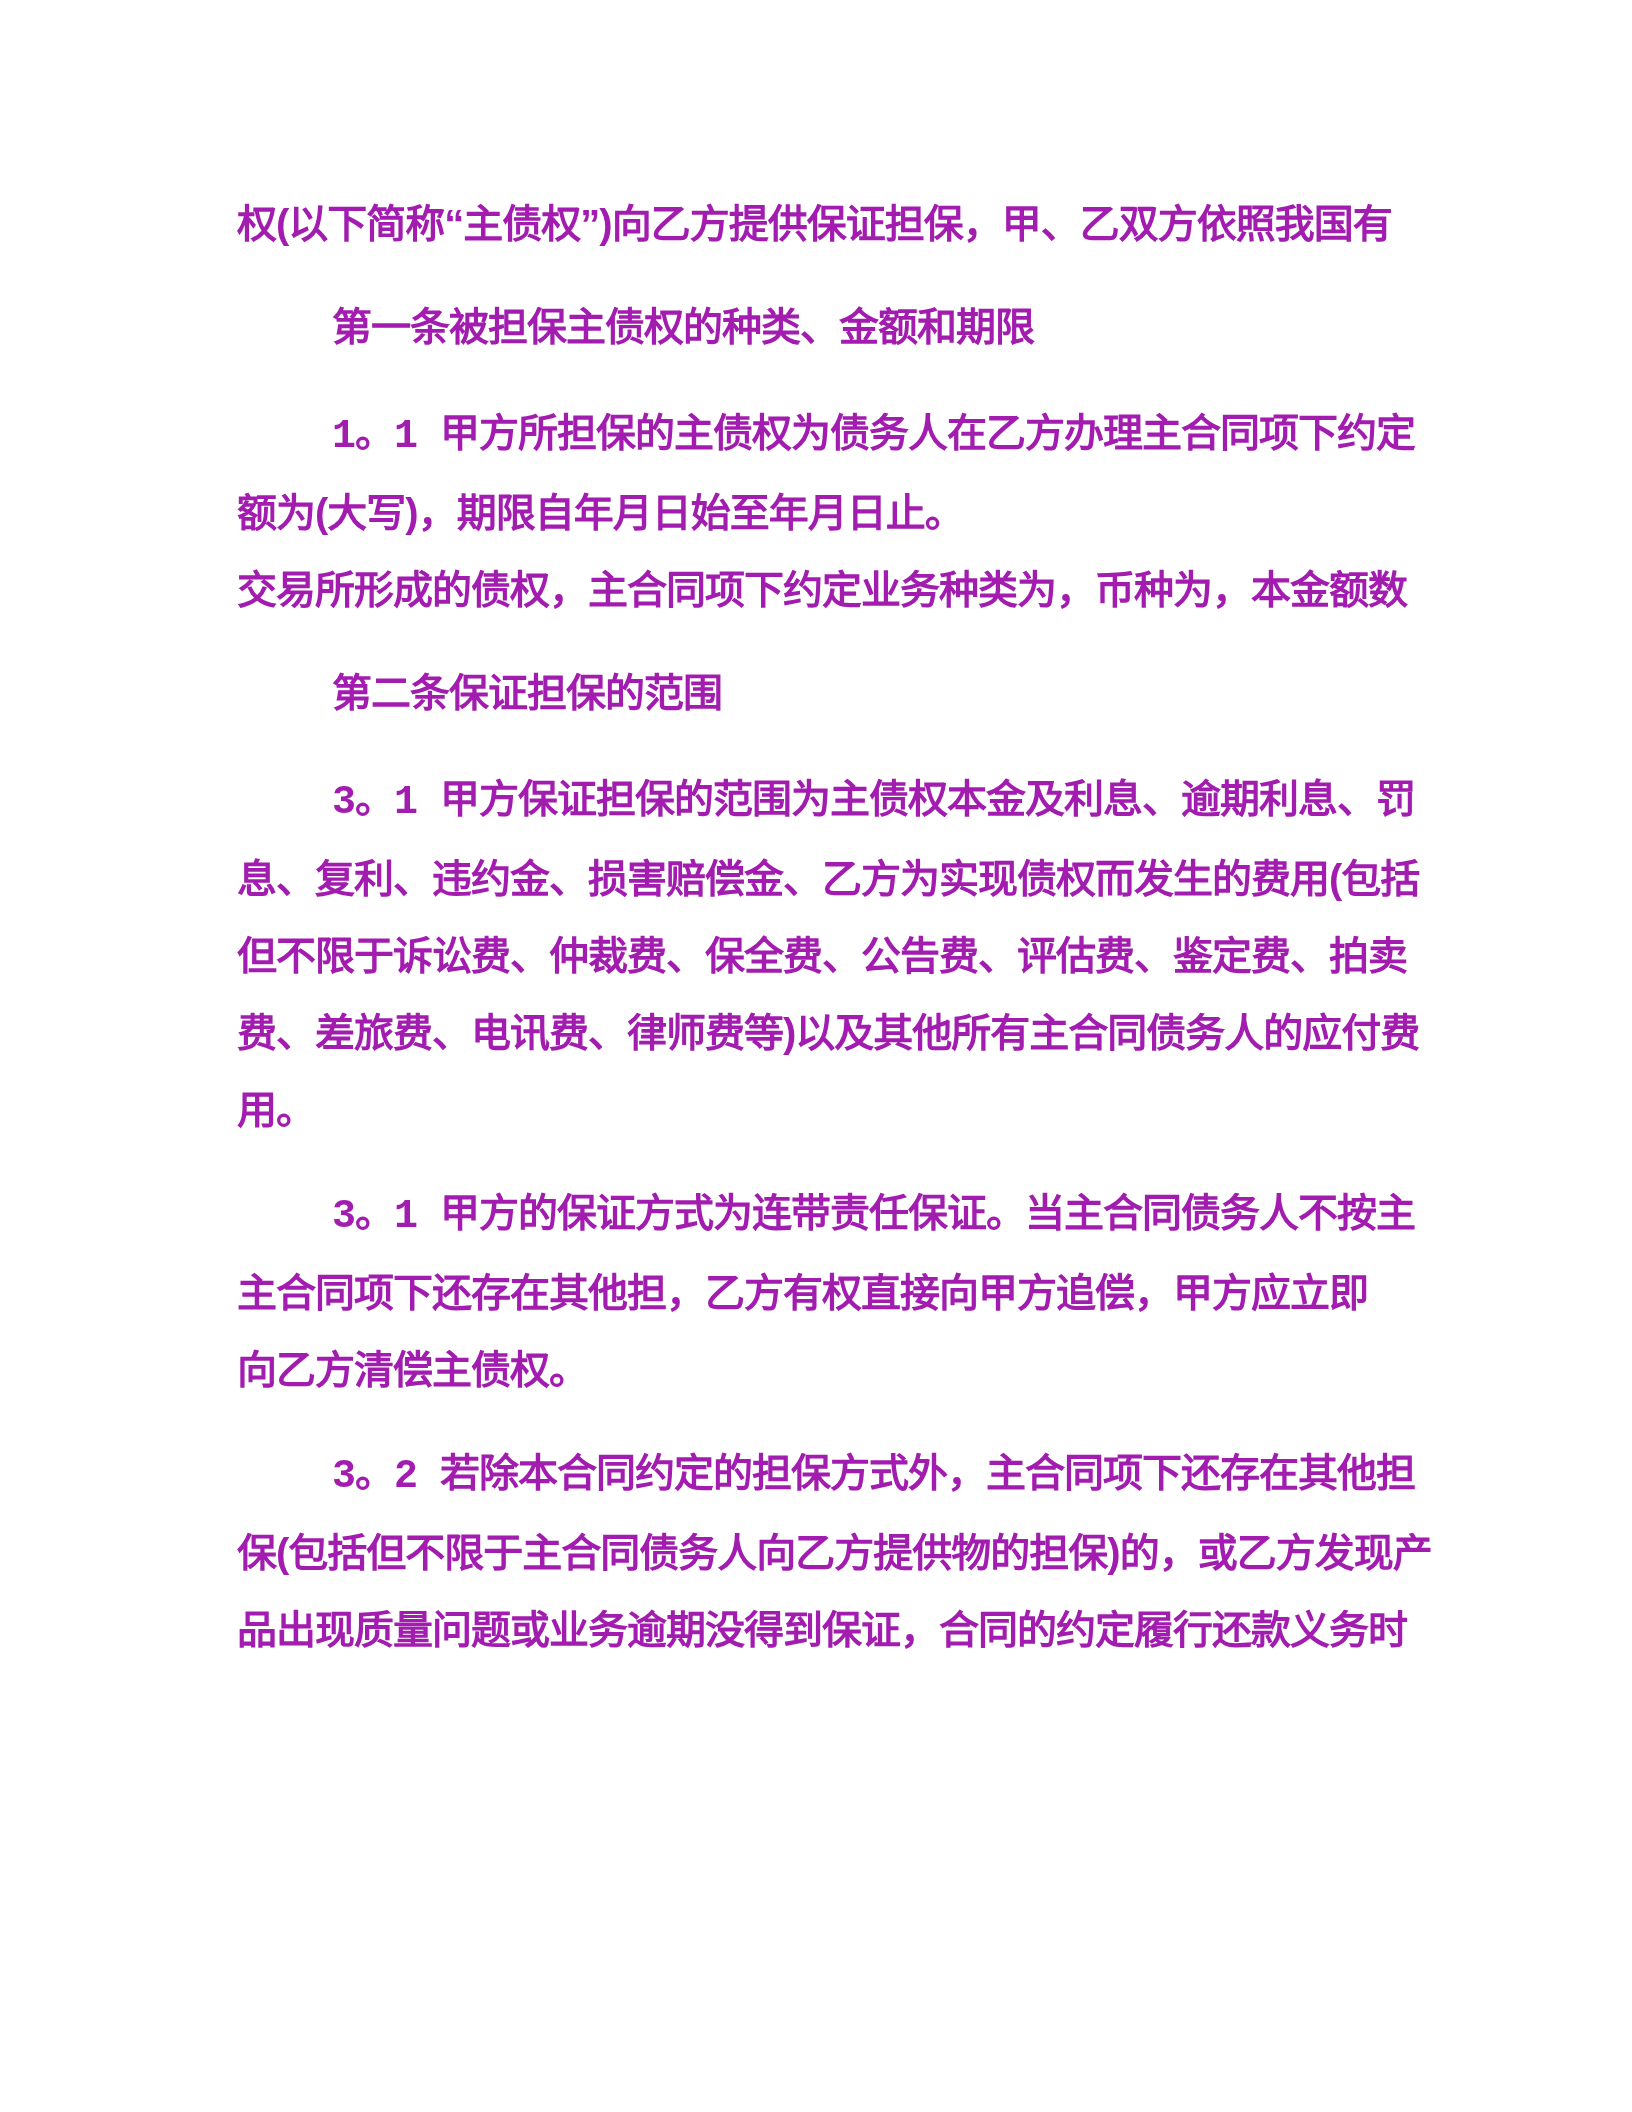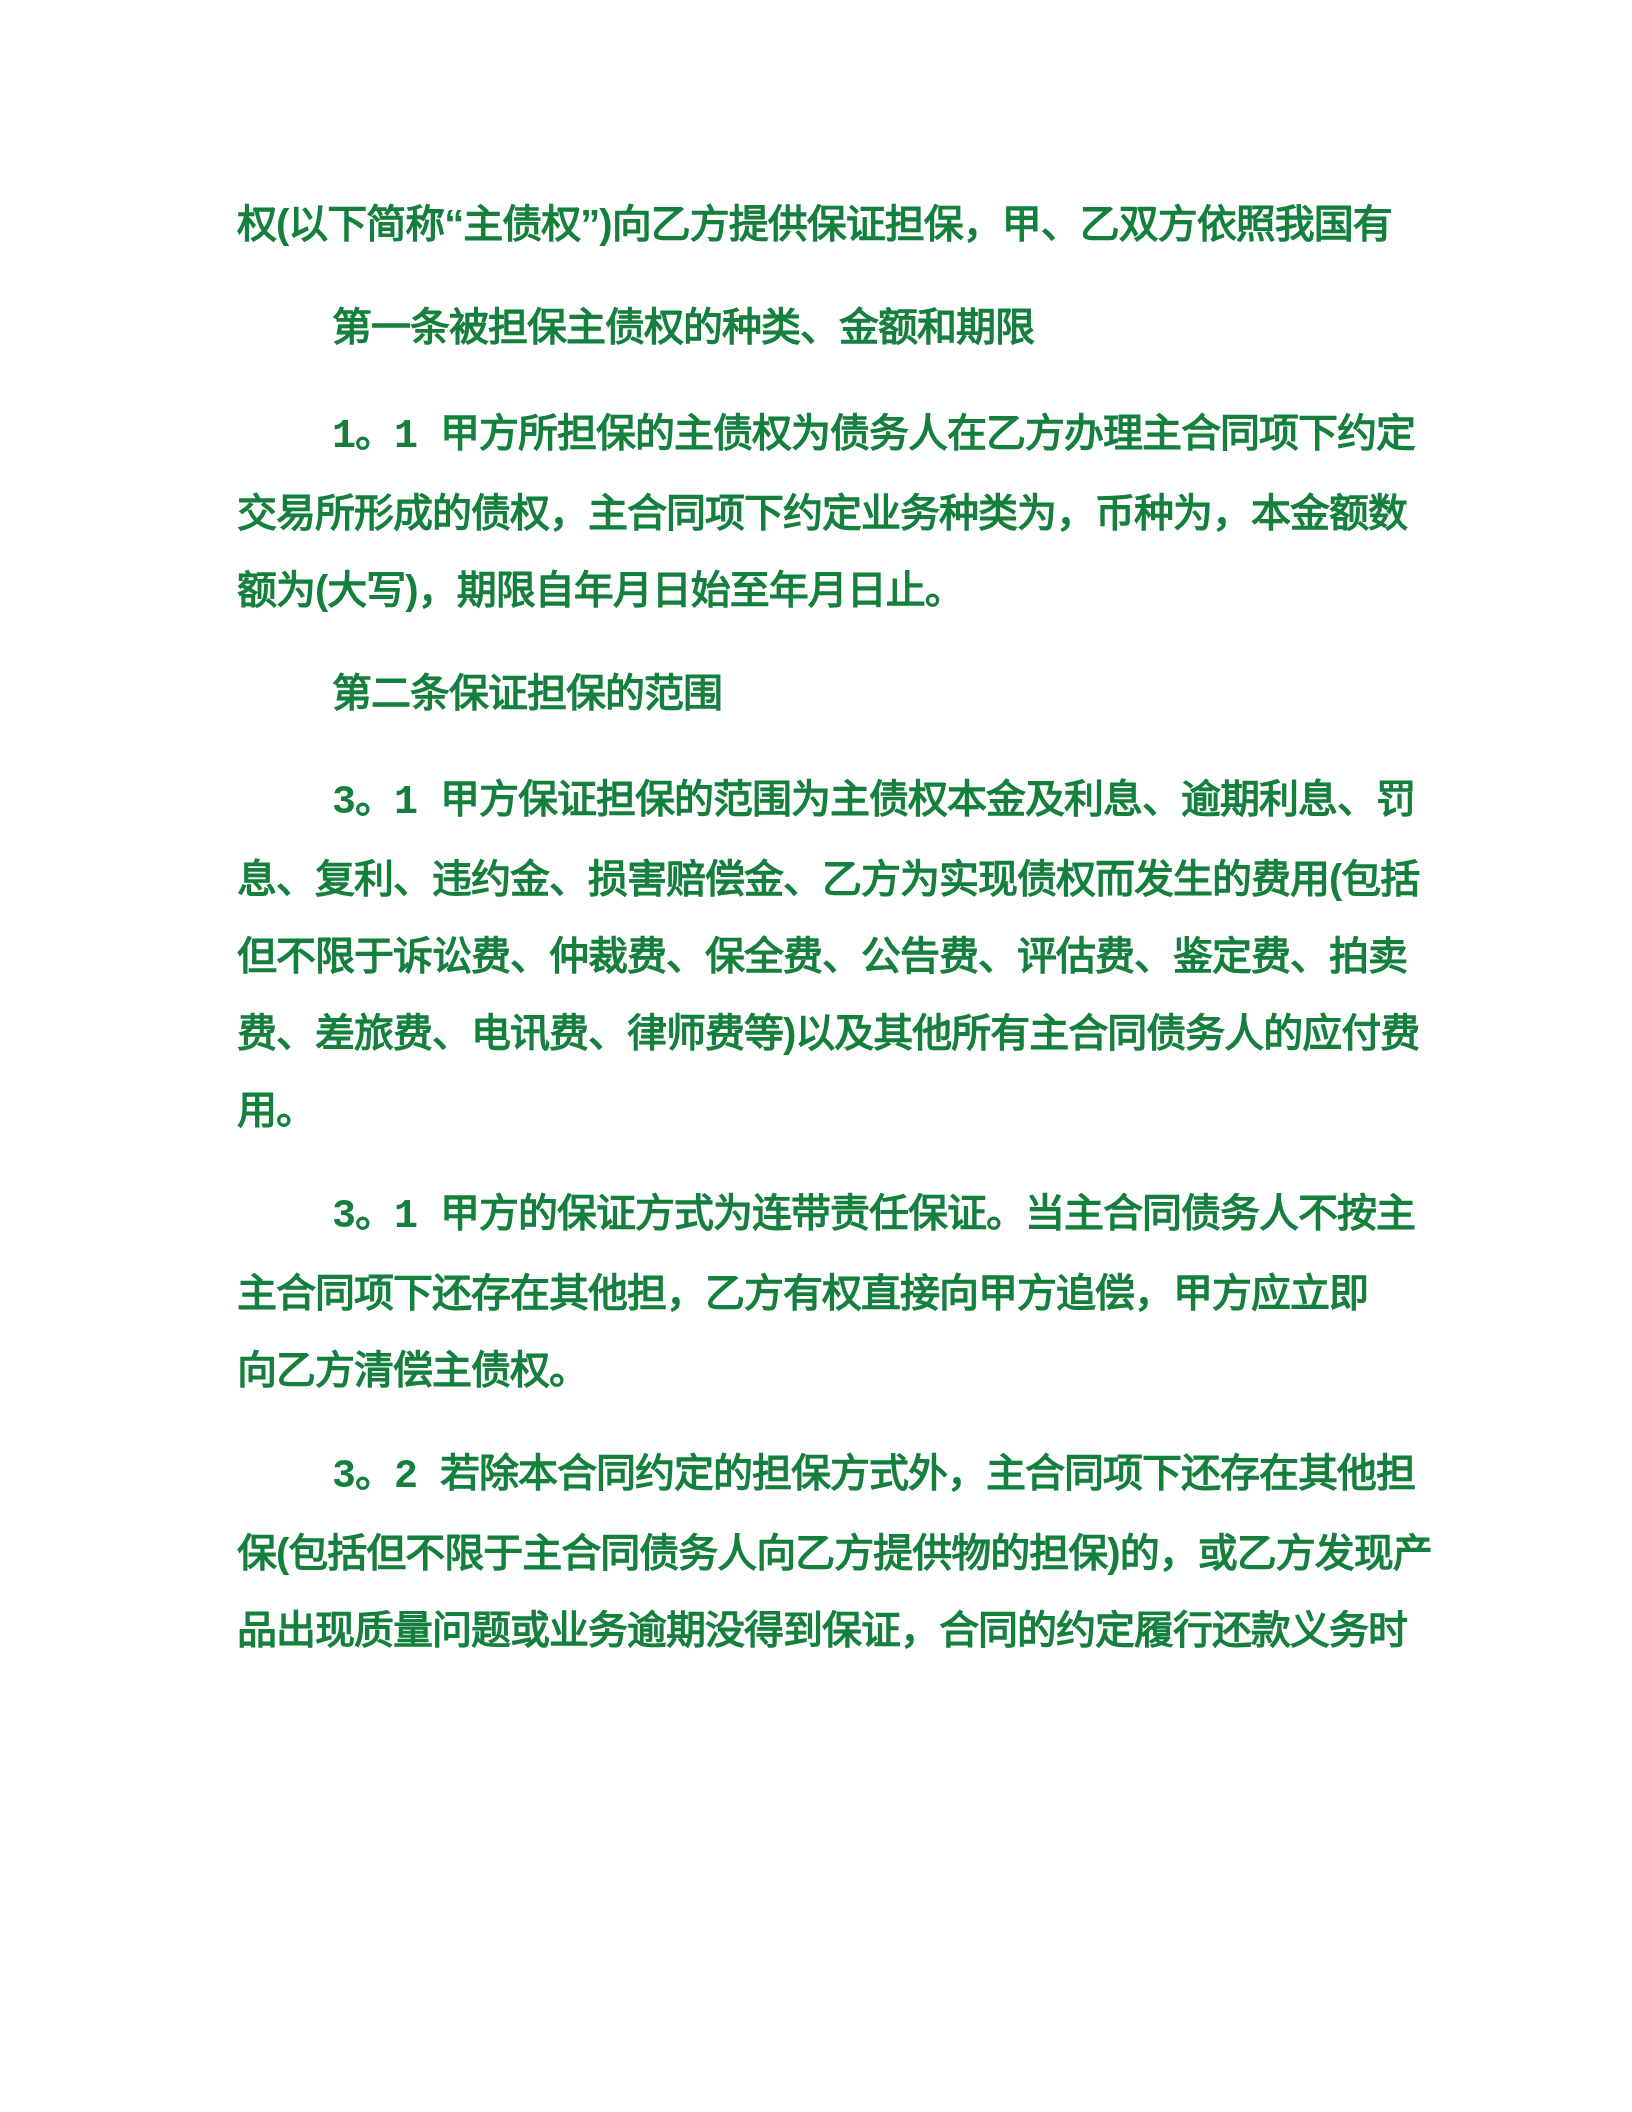--- a/index.html
+++ b/index.html
@@ -41,31 +41,31 @@
     font-family: Liberation Mono, monospace;
   }
   .heading .line {
     font-weight: bold;
   }
 </style>
 </head>
 <body>
 
 <div class="page" style="background: rgb(255, 255, 255);">
-  <div class="doc" id="doc" style="color: #15803d;">
+  <div class="doc" id="doc" style="color: #a21caf;">
       <div class="block paragraph">
         <div class="line">权(以下简称“主债权”)向乙方提供保证担保，甲、乙双方依照我国有</div>
       </div>
       <div class="block heading">
         <div class="line indent">第一条被担保主债权的种类、金额和期限</div>
       </div>
       <div class="block paragraph">
         <div class="line indent">1。1 甲方所担保的主债权为债务人在乙方办理主合同项下约定</div>
+        <div class="line">额为(大写)，期限自年月日始至年月日止。</div>
         <div class="line">交易所形成的债权，主合同项下约定业务种类为，币种为，本金额数</div>
-        <div class="line">额为(大写)，期限自年月日始至年月日止。</div>
       </div>
       <div class="block heading">
         <div class="line indent">第二条保证担保的范围</div>
       </div>
       <div class="block paragraph">
         <div class="line indent">3。1 甲方保证担保的范围为主债权本金及利息、逾期利息、罚</div>
         <div class="line">息、复利、违约金、损害赔偿金、乙方为实现债权而发生的费用(包括</div>
         <div class="line">但不限于诉讼费、仲裁费、保全费、公告费、评估费、鉴定费、拍卖</div>
         <div class="line">费、差旅费、电讯费、律师费等)以及其他所有主合同债务人的应付费</div>
         <div class="line">用。</div>

